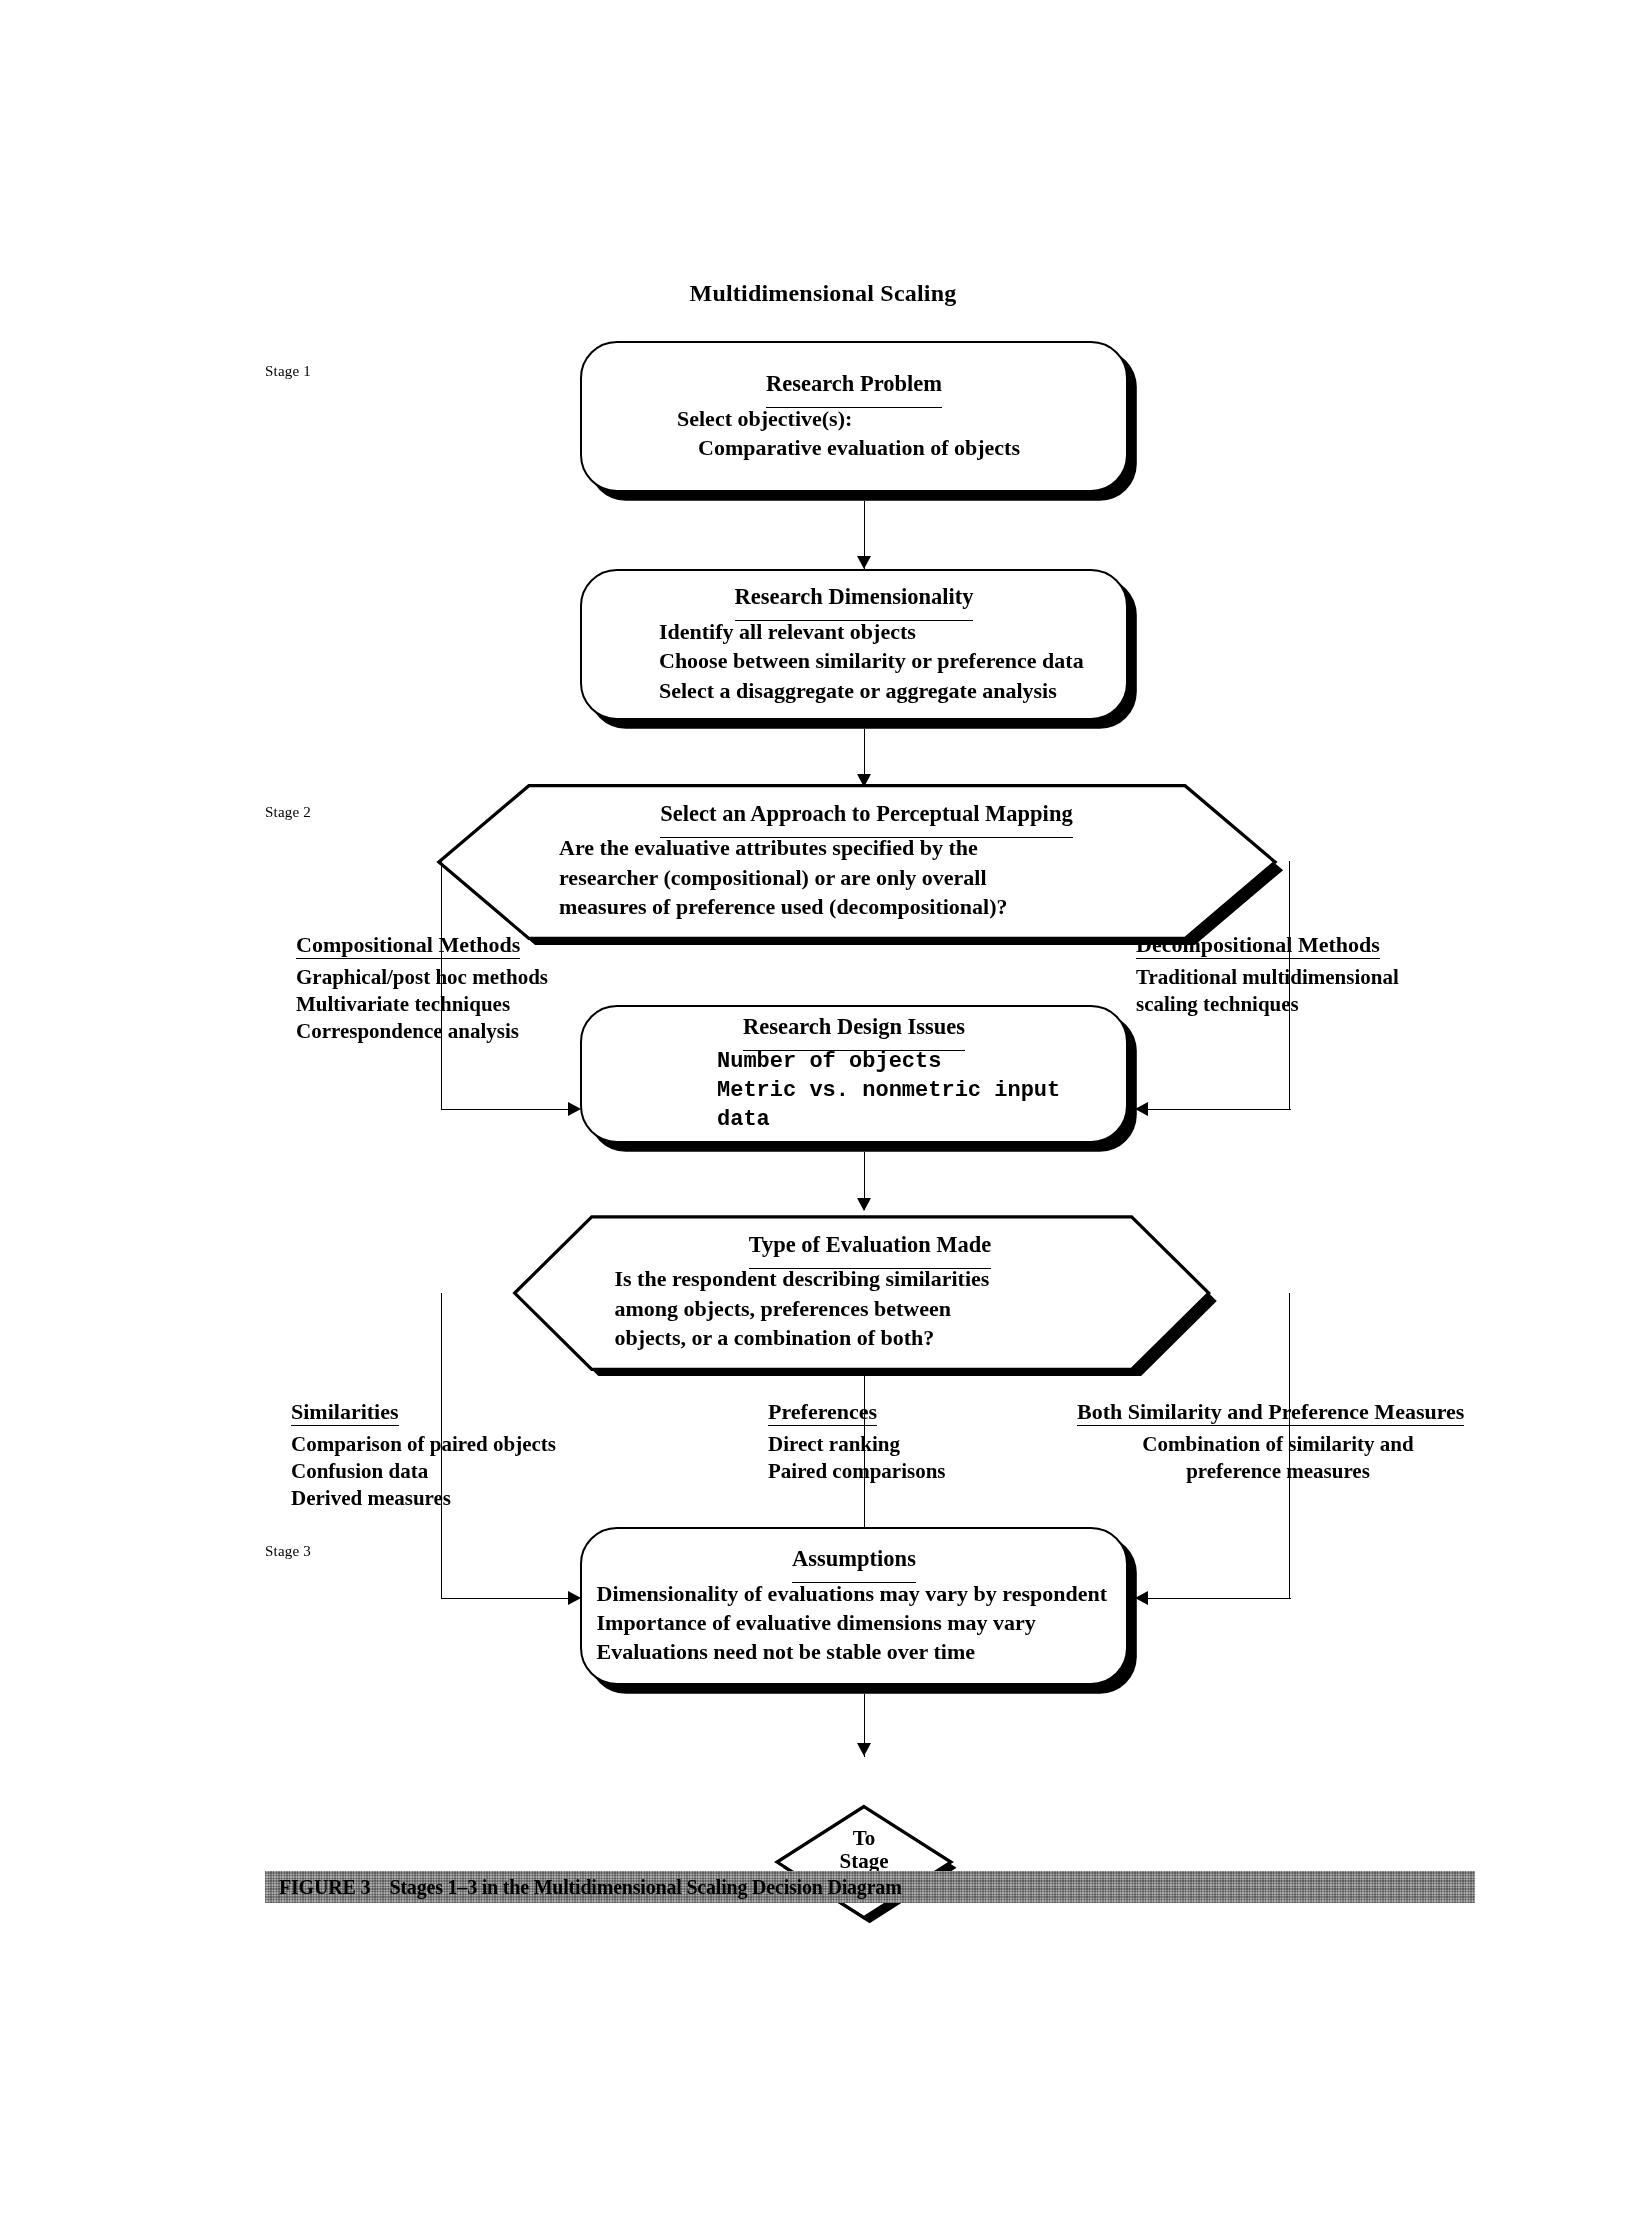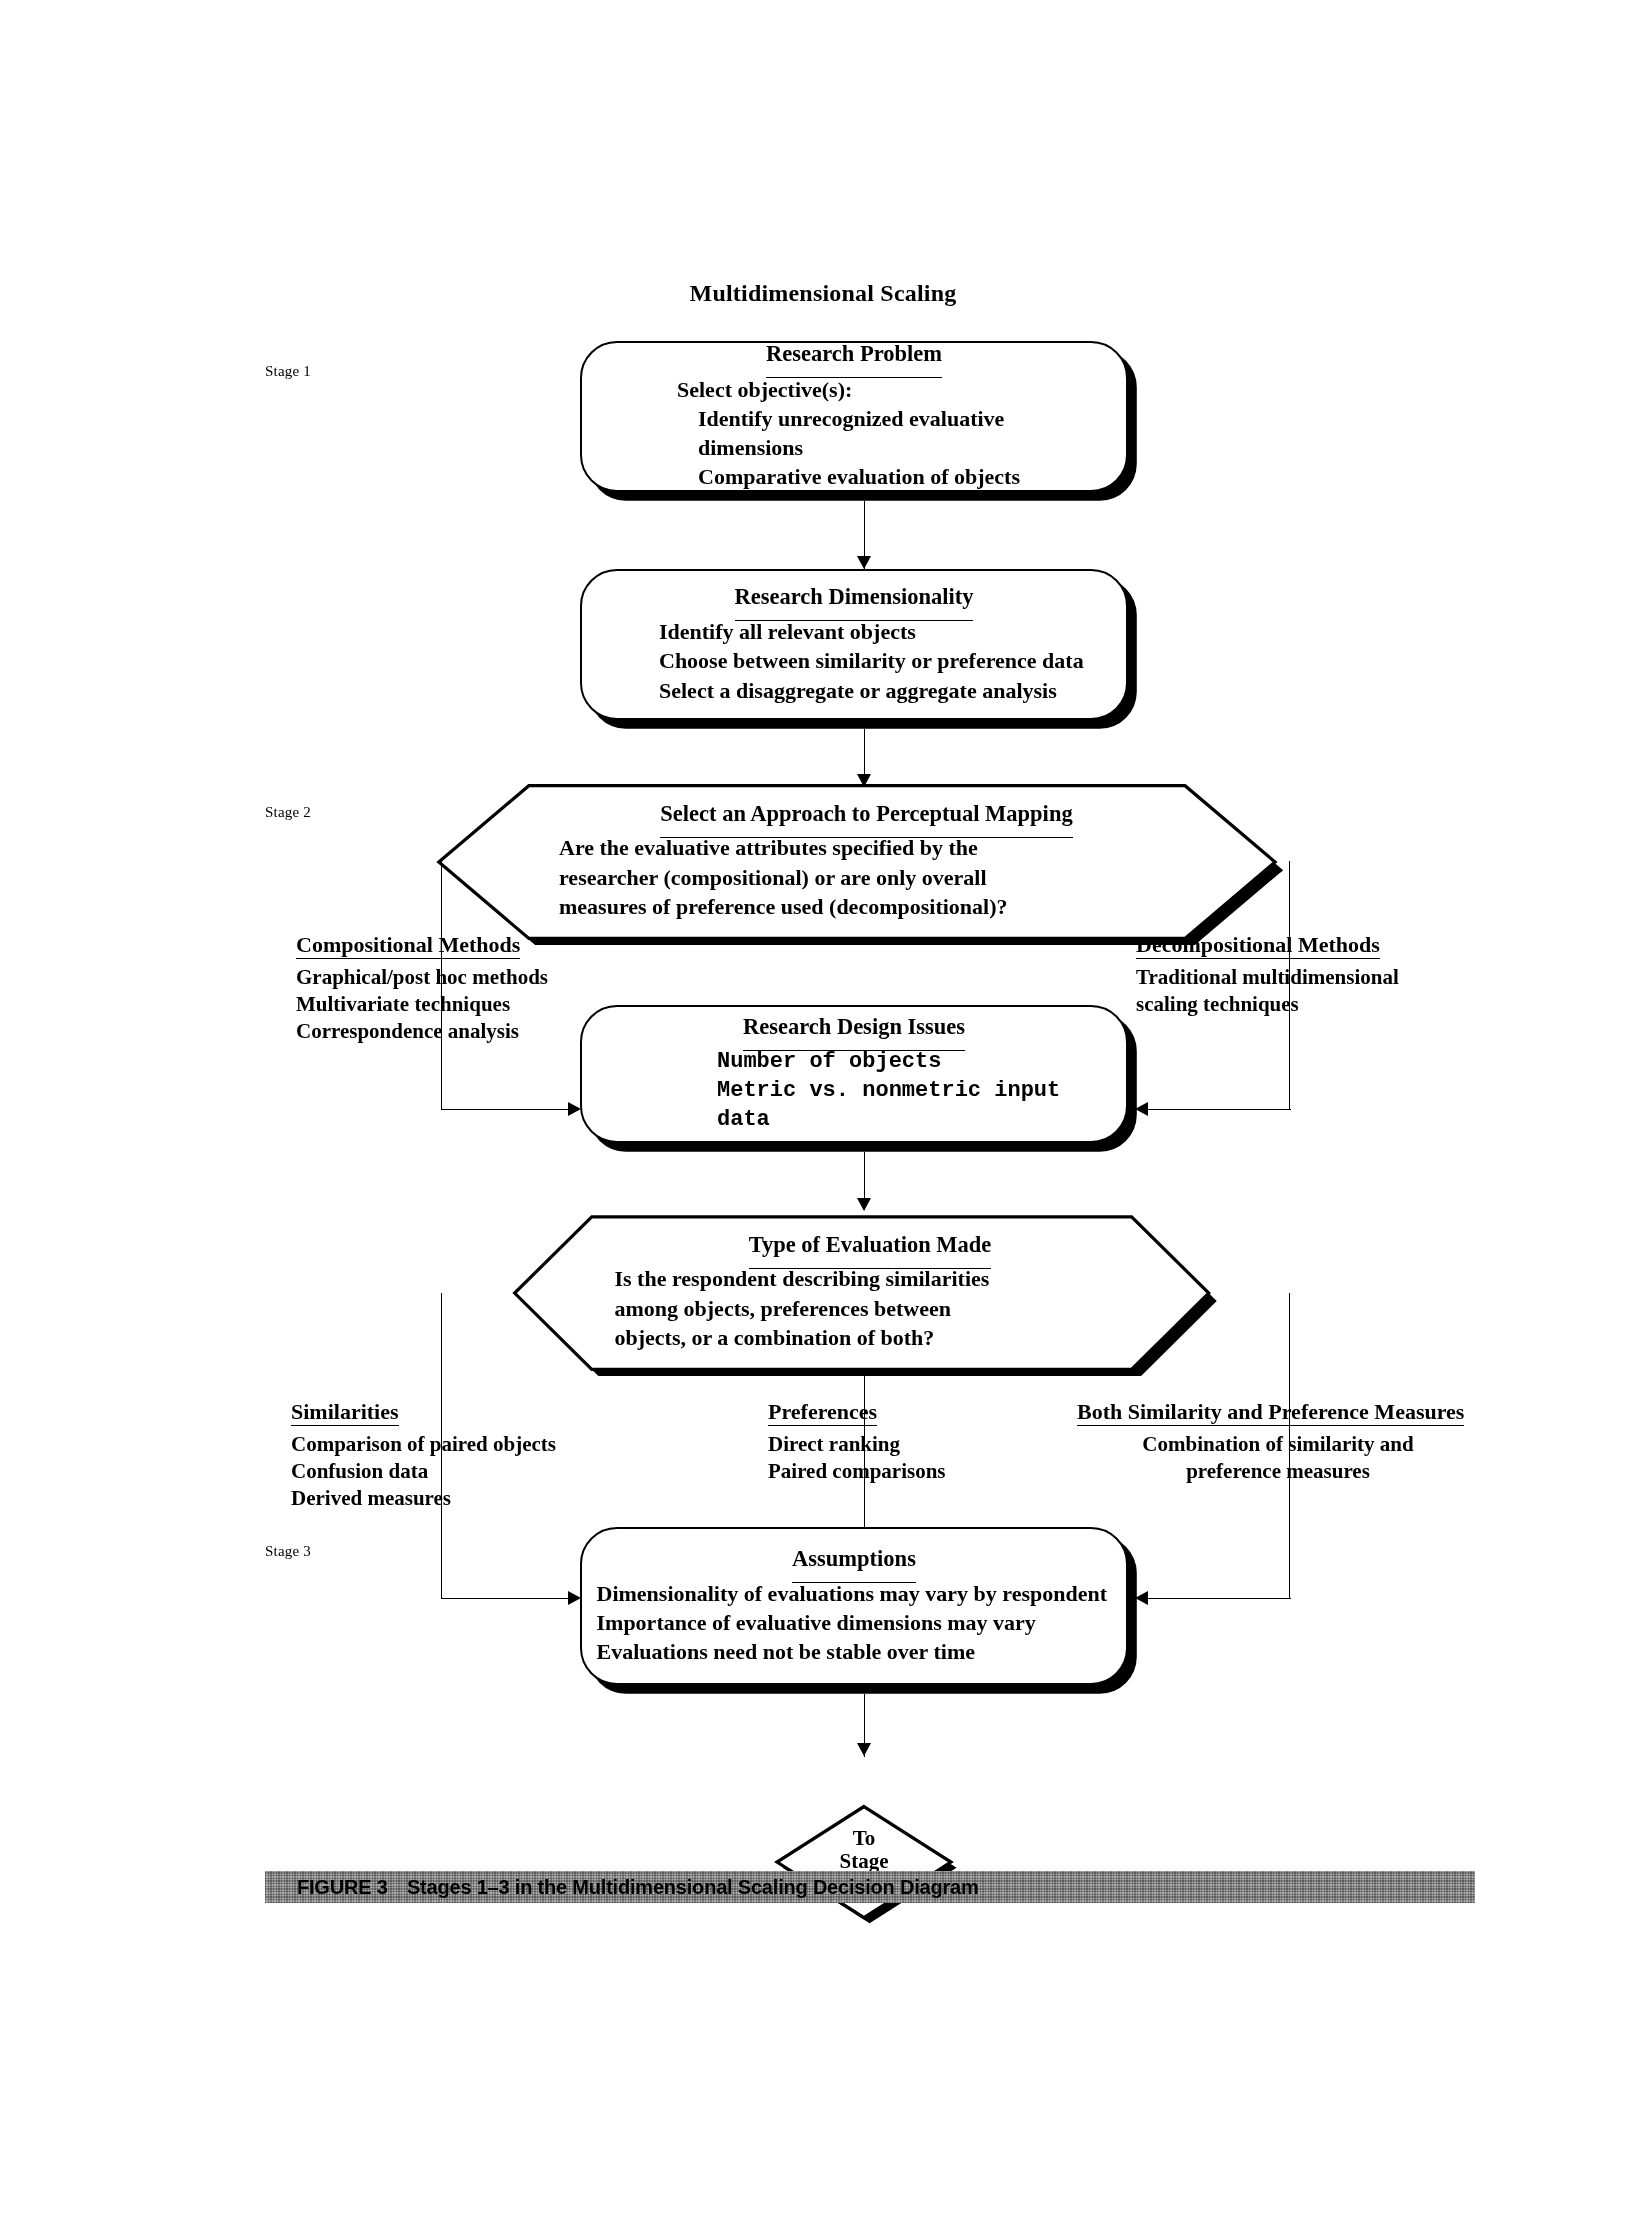--- a/index.html
+++ b/index.html
@@ -160,25 +160,25 @@
     width: 1210px;
     height: 32px;
     background-image:
       repeating-linear-gradient(0deg,  #9a9a9a 0px, #9a9a9a 0.8px, #d2d2d2 0.8px, #d2d2d2 1.6px),
       repeating-linear-gradient(90deg, #9a9a9a 0px, #9a9a9a 0.8px, #d2d2d2 0.8px, #d2d2d2 1.6px);
     background-blend-mode: multiply;
     display: flex;
     align-items: center;
   }
   .caption-text {
-    font-family: Liberation Sans, sans-serif;
+    font-family: Liberation Serif, serif;
     font-size: 20px;
     font-weight: bold;
     color: #000000;
-    padding-left: 32px;
+    padding-left: 14px;
     letter-spacing: -0.2px;
     white-space: nowrap;
   }
   .caption-fig { margin-right: 19.3px; }
 </style>
 </head>
 <body>
 
 <div id="page">
 
@@ -188,21 +188,20 @@
   <div class="stage-label" style="left:265px; top:804px;">Stage 2</div>
   <div class="stage-label" style="left:265px; top:1543px;">Stage 3</div>
 
   <div class="pbox" style="left:580px; top:341px; width:548px; height:151px;">
     <div class="box-inner">
       <div class="box-title">
         <span>Research Problem</span>
       </div>
       <div class="box-lines center-block">
         <div>Select objective(s):</div>
-        <div class="indent-1">Identify unrecognized evaluative dimensions</div>
         <div class="indent-1">Comparative evaluation of objects</div>
       </div>
     </div>
   </div>
 
   <div class="ln-v" style="left:864px; top:501px; height:68px;"></div>
   <div class="arrow-down" style="left:857px; top:556px;"></div>
 
   <div class="pbox" style="left:580px; top:569px; width:548px; height:151px;">
     <div class="box-inner">

